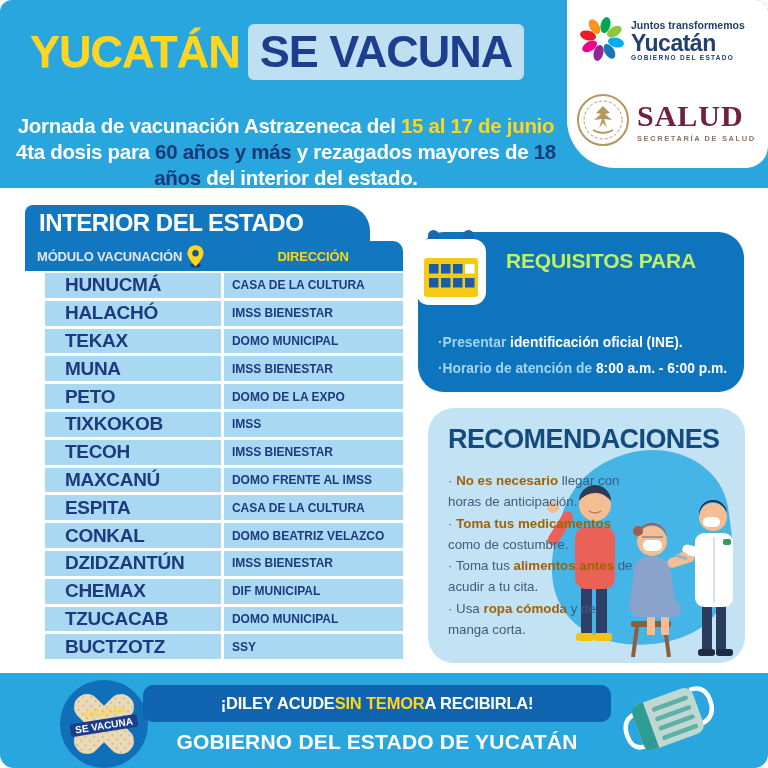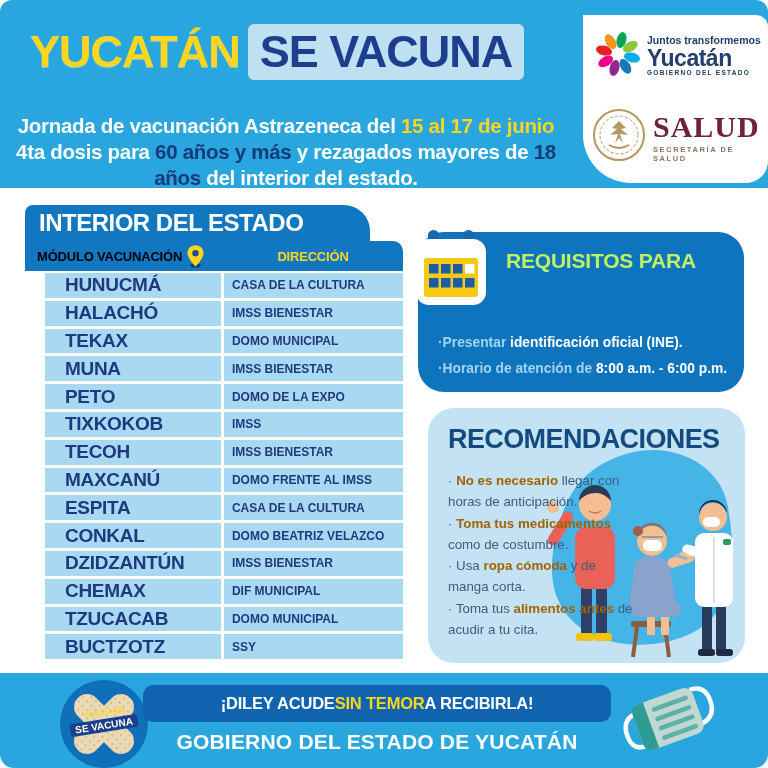--- a/index.html
+++ b/index.html
@@ -10,36 +10,36 @@
   
   .header{position:absolute;left:0;top:0;width:768px;height:188px;background:#29A6DE;border-radius:12px 12px 0 0;}
   .title-row{position:absolute;left:30px;top:24px;display:flex;align-items:center;white-space:nowrap;}
   .title-yellow{font-size:45px;font-weight:900;color:#FFD51E;letter-spacing:-1px;text-shadow:0 1px 0 rgba(255,255,255,.35);}
   .title-navy{font-size:45px;font-weight:900;color:#1C3E8C;letter-spacing:-1px;background:#BFE0F2;border-radius:6px;padding:2px 12px;margin-left:8px;}
   .subtitle{position:absolute;left:12px;top:92px;width:548px;text-align:center;font-size:20.5px;font-weight:800;line-height:1.28;letter-spacing:-0.3px;}
   .seg-white{color:#ffffff;}
   .seg-yellow{color:#FFD51E;}
   .seg-navy{color:#173A7A;}
   
-  .logo-panel{position:absolute;right:0;top:15px;width:185px;height:168px;background:#ffffff;border-radius:0 12px 22px 48px;}
+  .logo-panel{position:absolute;right:0;top:0;width:185px;height:168px;background:#ffffff;border-radius:0 12px 22px 48px;padding-left:16px;}
   .yuc-logo{position:absolute;left:12px;top:16px;display:flex;align-items:center;}
   .yuc-logo-text{margin-left:6px;color:#22406E;line-height:1.05;}
   .yuc-l1{font-size:10.5px;font-weight:700;}
   .yuc-l2{font-size:23px;font-weight:900;letter-spacing:-0.5px;}
   .yuc-l3{font-size:6.5px;font-weight:800;letter-spacing:1.3px;}
   .salud-logo{position:absolute;left:8px;top:92px;display:flex;align-items:center;}
   .salud-text{margin-left:6px;}
   .salud-name{font-family:"Liberation Serif",serif;font-size:30px;font-weight:700;color:#70213F;letter-spacing:1px;line-height:1;}
   .salud-sub{font-size:7.5px;font-weight:700;color:#8A7465;letter-spacing:1.6px;margin-top:3px;}
   
   .tab{position:absolute;left:25px;top:205px;width:345px;height:36px;background:#1177C1;border-radius:8px 26px 0 0;
        color:#ffffff;font-size:24px;font-weight:900;letter-spacing:-0.5px;line-height:36px;padding-left:14px;box-sizing:border-box;}
   .cols-header{position:absolute;left:25px;top:241px;width:378px;height:30px;background:#1177C1;border-radius:0 10px 0 0;
        display:flex;align-items:center;box-sizing:border-box;}
-  .col1-label{font-size:13px;font-weight:900;color:#000000;letter-spacing:-0.2px;padding-left:12px;}
+  .col1-label{font-size:13px;font-weight:900;color:#e5e5e5;letter-spacing:-0.2px;padding-left:12px;}
   .pin-wrap{margin-left:5px;display:flex;align-items:center;}
   .col2-label{font-size:13px;font-weight:900;color:#FFD51E;letter-spacing:-0.2px;margin-left:auto;width:180px;text-align:center;}
   .rows{position:absolute;left:25px;top:273px;width:378px;}
   .t-row{display:flex;margin-bottom:3px;height:24.8px;}
   .cell-city{width:184px;background:#A9D9F2;color:#1E3A7E;font-size:19px;font-weight:900;letter-spacing:-0.3px;
        display:flex;align-items:center;padding-left:20px;box-sizing:border-box;margin-left:20px;}
   .cell-dir{width:188px;margin-left:3px;background:#A9D9F2;color:#1E3A7E;font-size:12px;font-weight:800;
        display:flex;align-items:center;padding-left:8px;box-sizing:border-box;}
   
   .requisitos{position:absolute;left:418px;top:232px;width:326px;height:160px;background:#0F74BE;border-radius:26px;}
@@ -285,23 +285,23 @@
         </g>
       </svg>
     </span>
     <div class="rec-title">RECOMENDACIONES</div>
     <div class="rec-items">
 
         <div><span class="seg-plain">· </span><span class="seg-bold">No es necesario</span><span class="seg-plain"> llegar con horas de anticipación.</span></div>
 
         <div><span class="seg-plain">· </span><span class="seg-bold">Toma tus medicamentos</span><span class="seg-plain"> como de costumbre.</span></div>
 
+        <div><span class="seg-plain">· Toma tus </span><span class="seg-bold">alimentos antes</span><span class="seg-plain"> de acudir a tu cita.</span></div>
+
         <div><span class="seg-plain">· Usa </span><span class="seg-bold">ropa cómoda</span><span class="seg-plain"> y de manga corta.</span></div>
-
-        <div><span class="seg-plain">· Toma tus </span><span class="seg-bold">alimentos antes</span><span class="seg-plain"> de acudir a tu cita.</span></div>
       </div>
   </div>
 
   <div class="footer">
     <div class="badge">
       <div class="bandaid a"></div>
       <div class="bandaid b"></div>
       <div class="badge-l1">YUCATÁN</div>
       <div class="badge-l2">SE VACUNA</div>
     </div>

